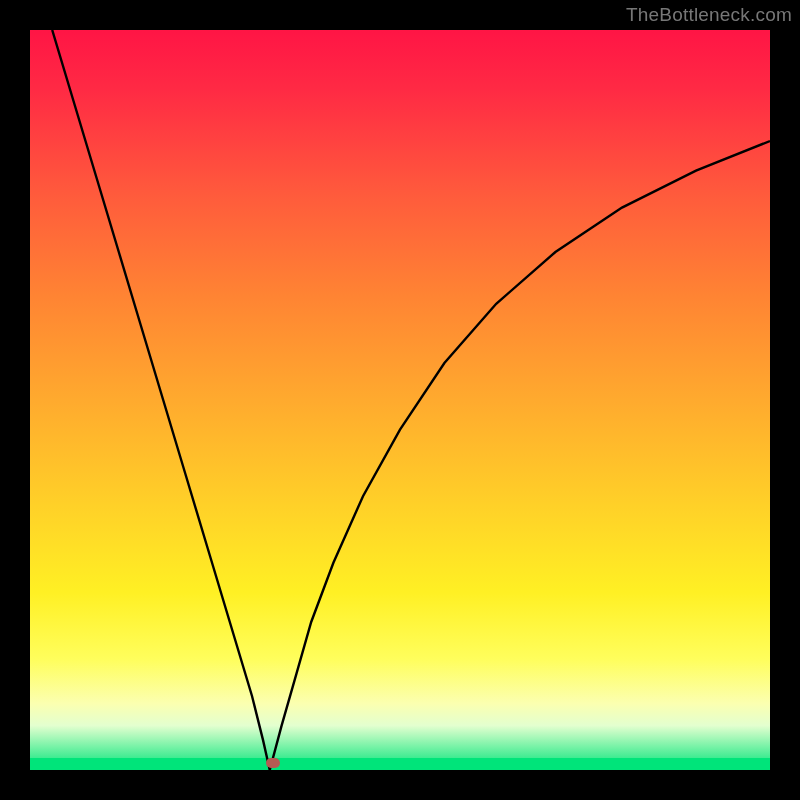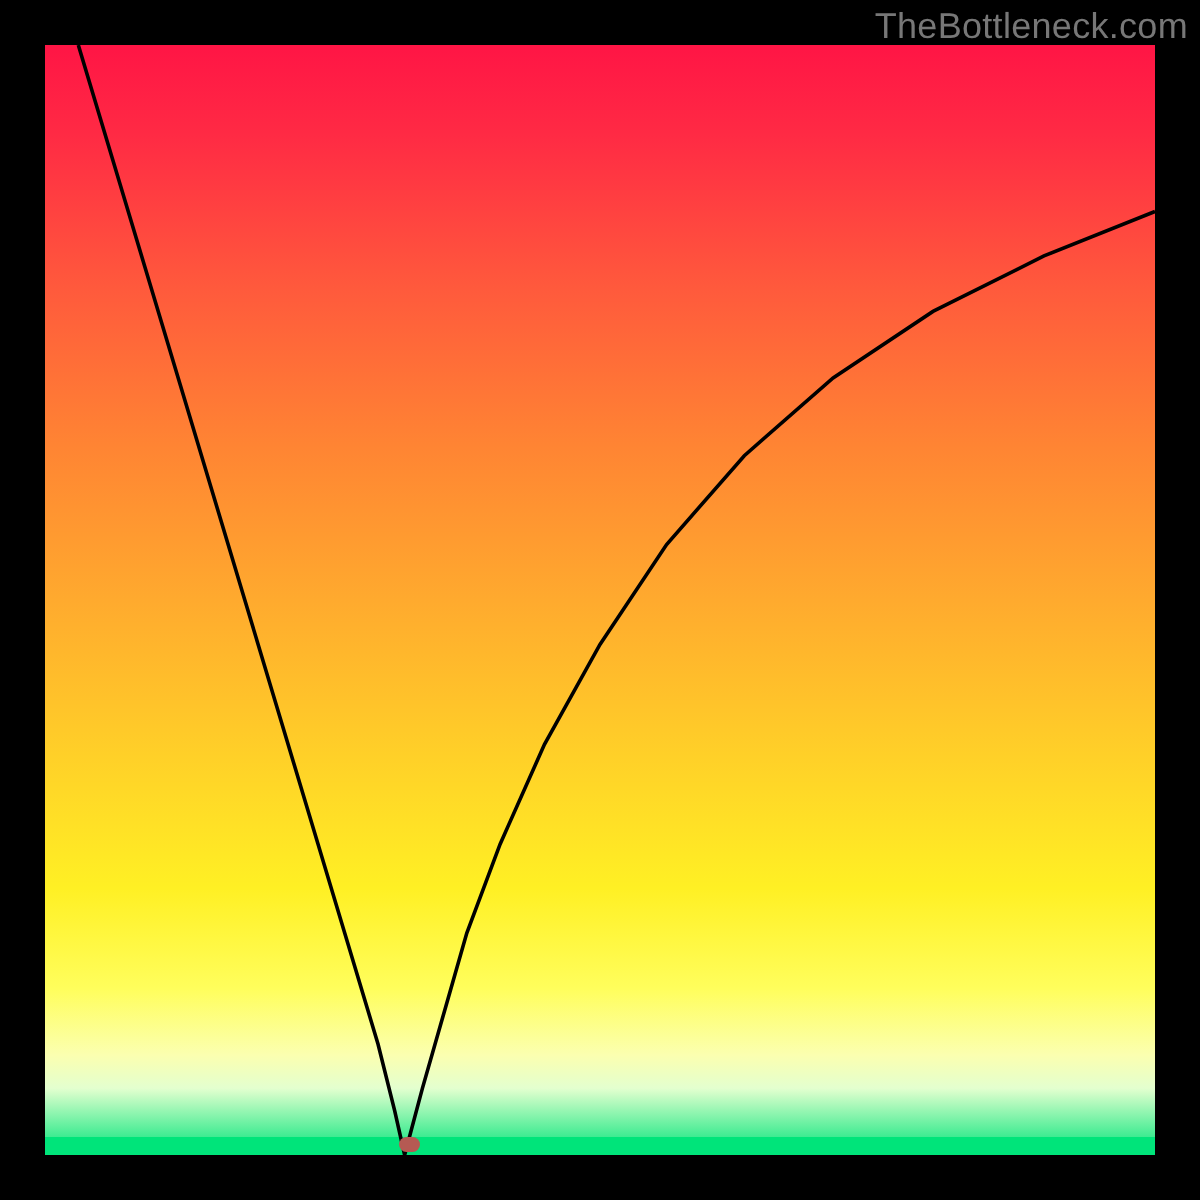--- a/index.html
+++ b/index.html
@@ -53,21 +53,21 @@
     position: absolute;
     inset: 0;
     width: 100%;
     height: 100%;
   }
   .watermark {
     position: absolute;
     top: 4px;
     right: 8px;
     color: #777;
-    font-size: 24px;
+    font-size: 19px;
     letter-spacing: 0.2px;
   }
   .marker {
     position: absolute;
     width: 14px;
     height: 10px;
     background: #b55a53;
     border-radius: 5px;
     transform: translate(-50%, -50%);
   }

